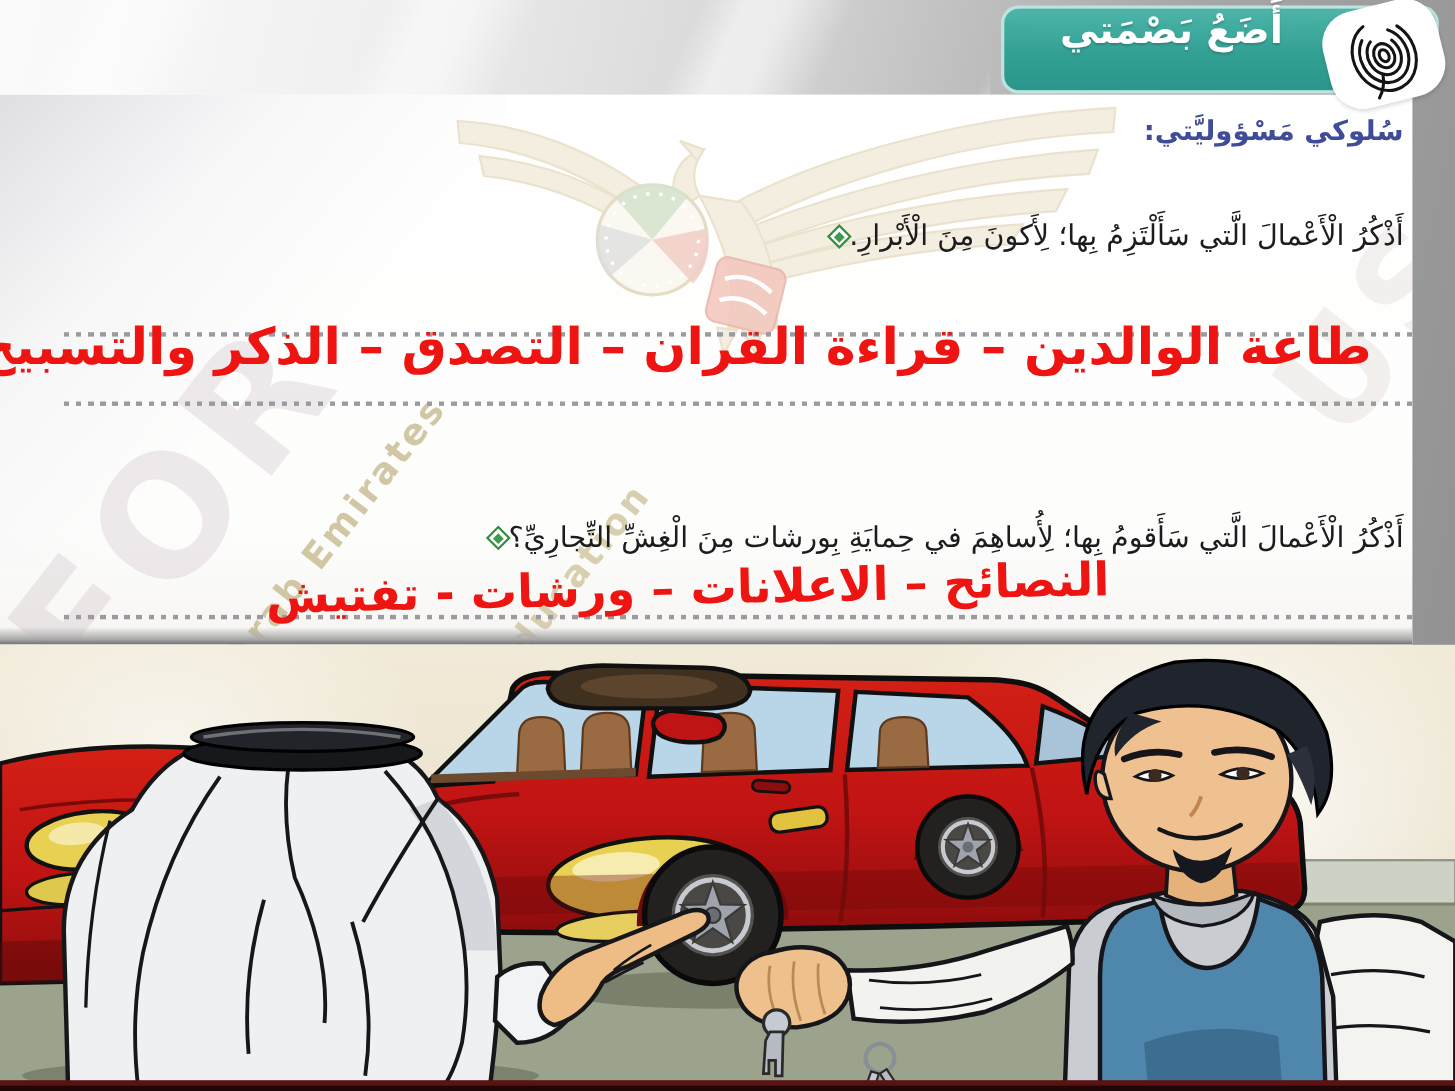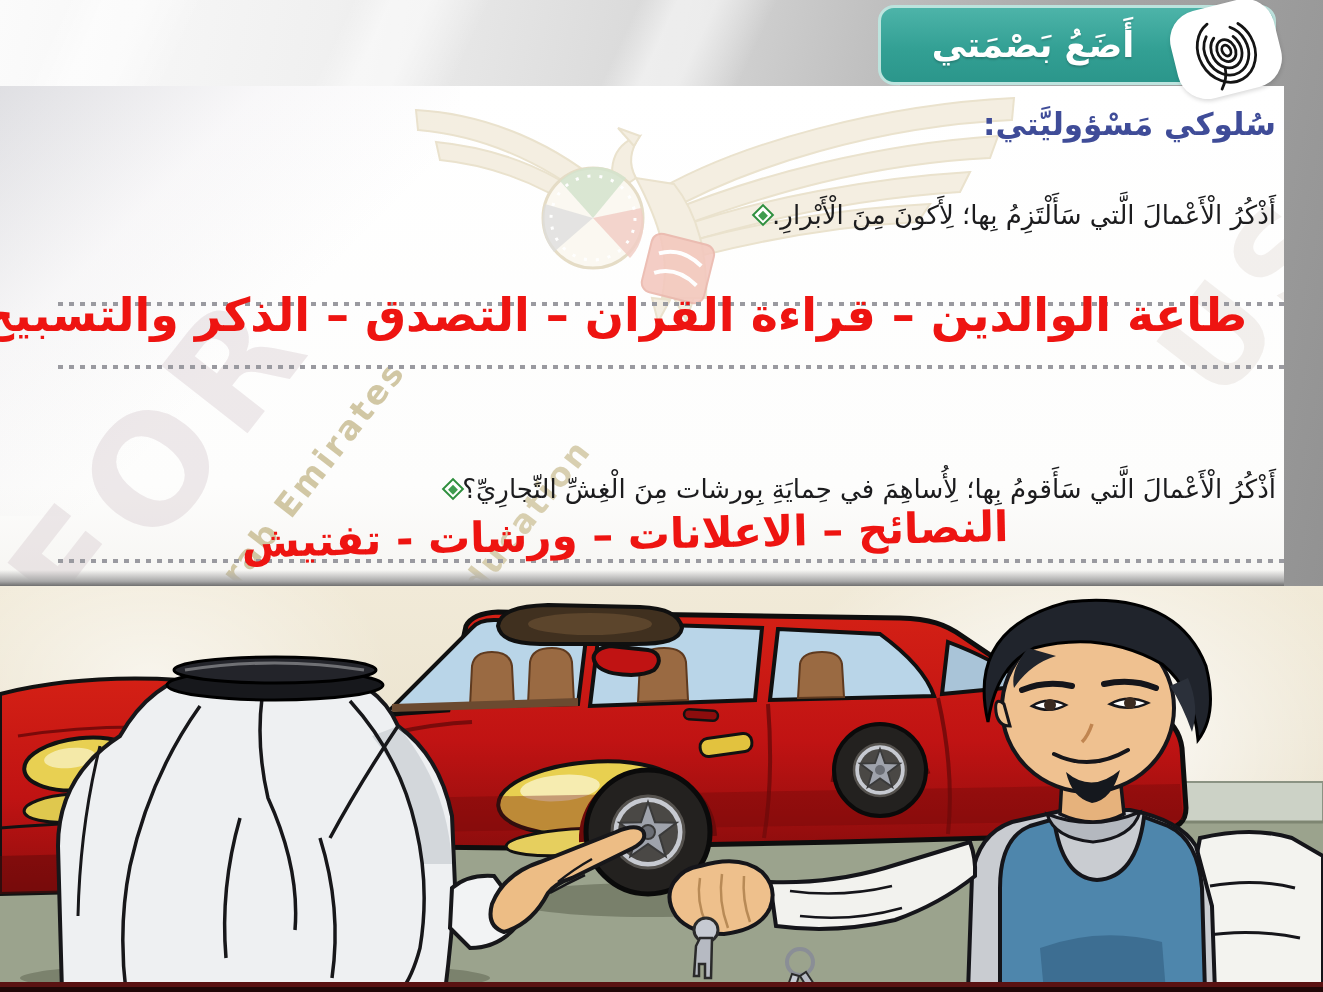--- a/index.html
+++ b/index.html
@@ -9,25 +9,25 @@
     background:linear-gradient(102deg,#fbfbfb 0%,#f0f0f0 22%,#d7d7d7 45%,#a8a8a8 70%,#8d8d8d 100%);
   }
   
   .bg-streaks{
     position:absolute;left:0;top:0;width:900px;height:130px;
     background:repeating-linear-gradient(115deg,rgba(255,255,255,0) 0 60px,rgba(255,255,255,.55) 95px 130px,rgba(255,255,255,0) 185px 260px);
     pointer-events:none;
   }
   
   .badge{
-    position:absolute;left:878px;top:5px;width:398px;height:80px;
+    position:absolute;left:910px;top:5px;width:398px;height:80px;
     background:linear-gradient(180deg,#4db4a9 0%,#33a094 55%,#2b968b 100%);
     border:3px solid rgba(196,231,226,.95);
     border-radius:16px;box-sizing:border-box;
-    display:flex;align-items:center;justify-content:center;
+    display:flex;align-items:flex-start;justify-content:center;
     z-index:10;
   }
   .badge-label{
     color:#ffffff;font-size:35px;font-weight:bold;letter-spacing:1px;
     padding-right:88px;text-shadow:0 2px 2px rgba(0,0,0,.18);
   }
   .fp-blob{
     position:absolute;right:-6px;top:-4px;width:106px;height:90px;
     background:#ffffff;border-radius:30px;transform:rotate(-14deg);
     box-shadow:0 2px 4px rgba(0,0,0,.15);
@@ -58,21 +58,21 @@
   .wm-diag{
     position:absolute;z-index:1;font-weight:bold;pointer-events:none;
     letter-spacing:3px;transform-origin:0 0;transform:rotate(-52deg);
   }
   .wm-diag1{left:196px;top:505px;font-size:33px;color:rgba(201,189,148,.85);}
   .wm-diag2{left:438px;top:512px;font-size:33px;color:rgba(209,199,162,.85);}
   .emblem{position:absolute;left:408px;top:0px;width:620px;height:238px;z-index:1;opacity:.9;pointer-events:none;}
   
   .sec-heading{
     position:absolute;right:8px;direction:rtl;z-index:3;
-    color:#3f4c98;font-size:31px;font-weight:bold;line-height:1.7;
+    color:#3f4c98;font-size:25px;font-weight:bold;line-height:1.7;
     white-space:nowrap;
   }
   .h1{top:12px;} .h2{top:294px;}
   
   .prompt-row{
     position:absolute;right:8px;direction:rtl;display:flex;align-items:center;gap:1px;
     z-index:3;white-space:nowrap;text-align:center;
   }
   .p1{top:98px;} .p2{top:372px;}
   .prompt-text{color:#1c1c1e;font-size:26px;line-height:2.4;}

